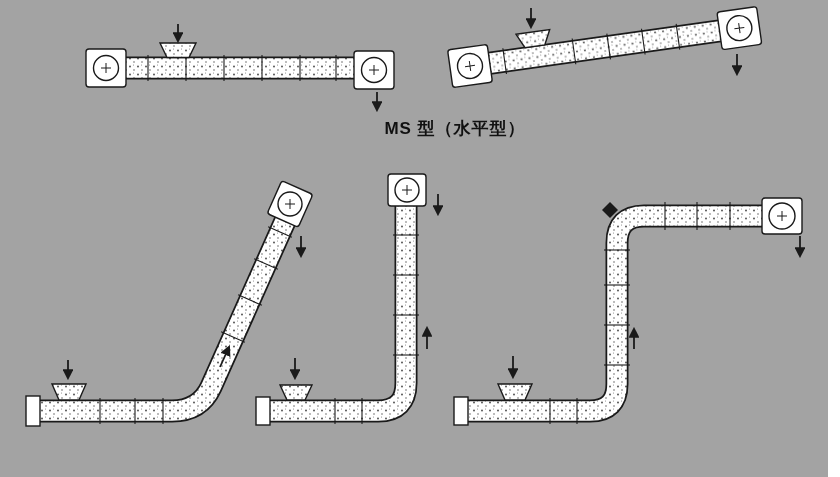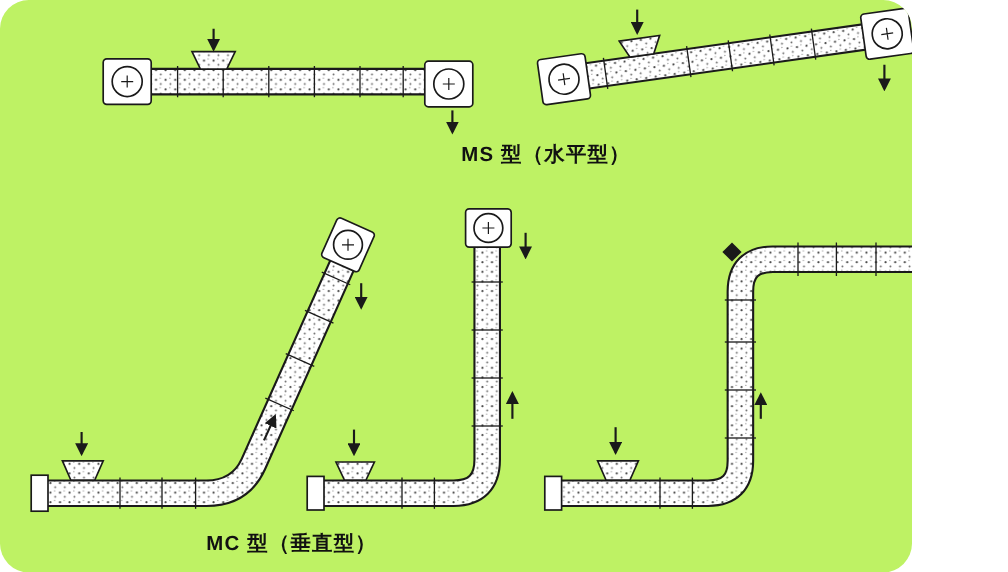--- a/index.html
+++ b/index.html
@@ -1,17 +1,17 @@
 <!DOCTYPE html>
 <html><head>
 <meta charset="utf-8">
 <style>
   html,body{margin:0;padding:0;background:#ffffff;}
-  .stage{position:relative;width:760px;height:477px;background:#bef264;overflow:hidden;
-         font-family:"Liberation Sans",sans-serif;border-radius:24px;}
+  .stage{position:relative;width:828px;height:477px;background:#a3a3a3;overflow:hidden;
+         font-family:"Liberation Sans",sans-serif;}
   .stage svg{position:absolute;left:0;top:0;}
   .caption{position:absolute;text-align:center;font-size:17px;font-weight:700;color:#111;
            letter-spacing:1px;font-family:"Liberation Sans",sans-serif;}
   .tube-outer{fill:none;stroke:#1a1a1a;stroke-width:23;stroke-linejoin:round;}
   .tube-inner{fill:none;stroke:url(#dots);stroke-width:19.5;stroke-linejoin:round;}
   .housing{fill:#ffffff;stroke:#1a1a1a;stroke-width:1.4;}
   .cap{fill:#ffffff;stroke:#1a1a1a;stroke-width:1.4;}
   .wheel{fill:#ffffff;stroke:#1a1a1a;stroke-width:1.4;}
   .axle{stroke:#1a1a1a;stroke-width:1;fill:none;}
   .hopper{fill:url(#dots);stroke:#1a1a1a;stroke-width:1.4;}
@@ -144,15 +144,14 @@
     <circle class="wheel" cx="782" cy="216" r="13"></circle>
     <path class="axle" d="M777,216 h10 M782,211 v10"></path>
     <polygon points="610,202 618,210 610,218 602,210" fill="#1a1a1a"></polygon>
     <line class="arrow" marker-end="url(#ah)" x1="513" y1="356" x2="513" y2="377"></line>
     <line class="arrow" marker-end="url(#ah)" x1="634" y1="349" x2="634" y2="329"></line>
     <line class="arrow" marker-end="url(#ah)" x1="800" y1="236" x2="800" y2="256"></line>
   </g>
 </svg>
 
 <div class="caption" style="left:330px;top:117px;width:250px">MS 型（水平型）</div>
-<div class="caption" style="left:118px;top:441px;width:250px">MC 型（垂直型）</div>
 
 </div>
 
 </body></html>

